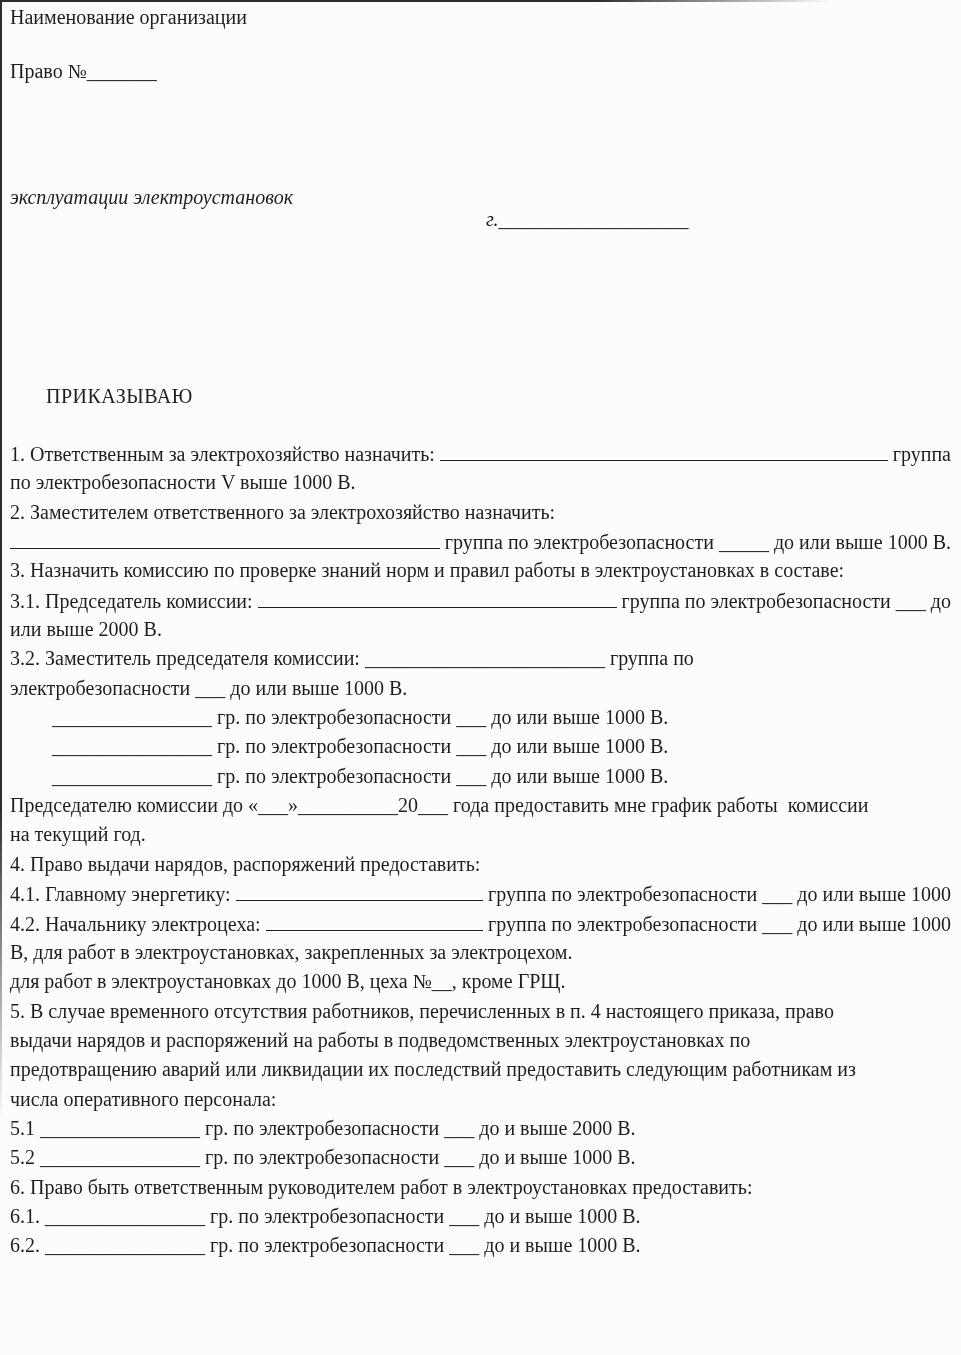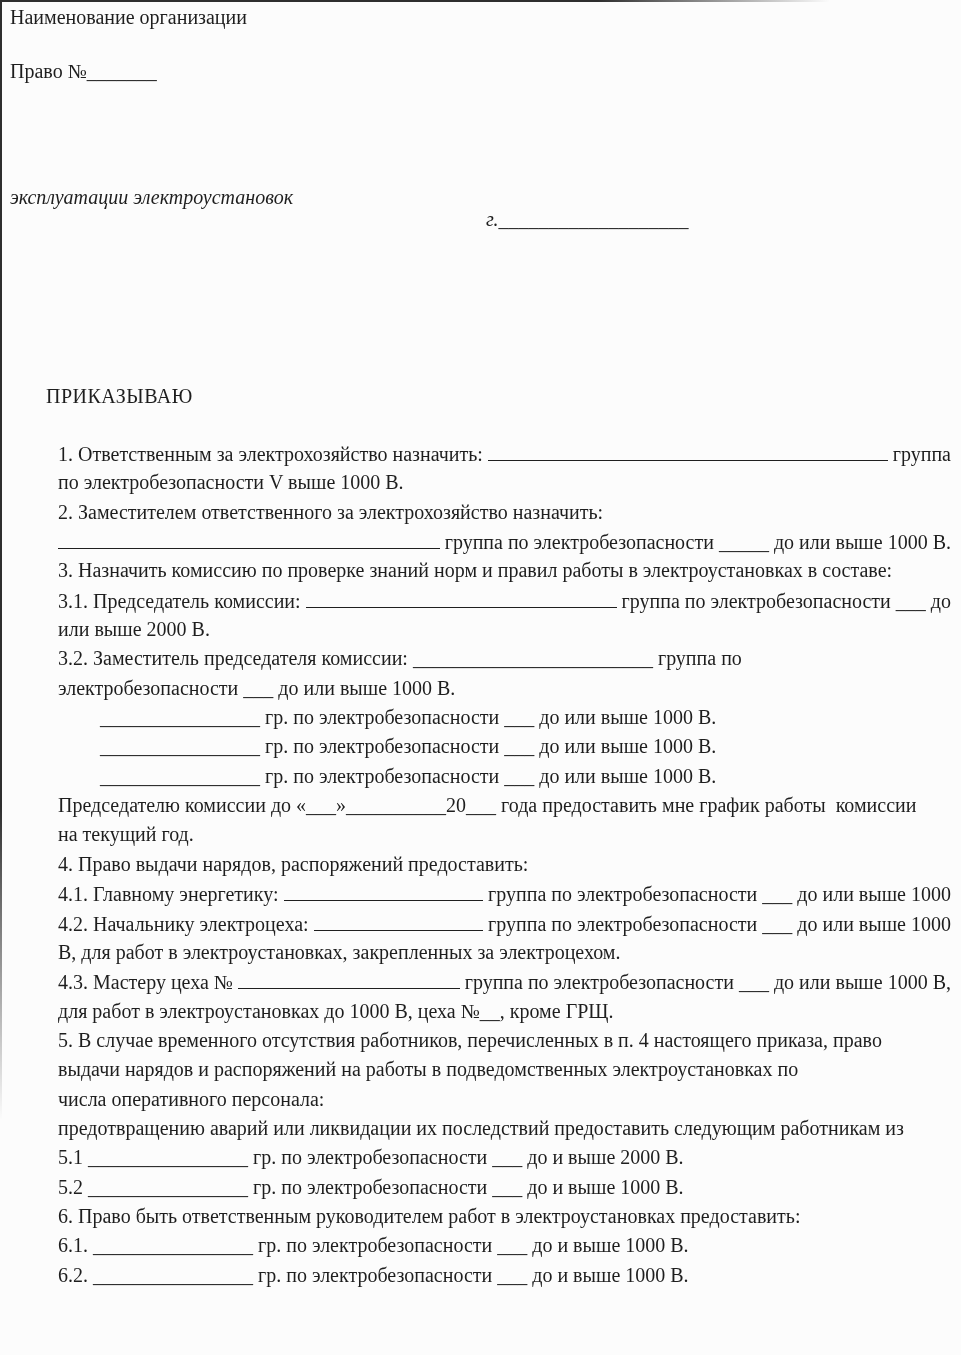--- a/index.html
+++ b/index.html
@@ -21,21 +21,21 @@
 
   .org-name{position:absolute;top:4px;left:10px;line-height:26px;white-space:pre;}
   .order-no{position:absolute;top:58px;left:10px;line-height:26px;white-space:pre;}
   .subject{position:absolute;top:112px;left:10px;line-height:34px;font-style:italic;white-space:pre;}
   .date-row{position:absolute;top:206px;left:10px;right:10px;line-height:26px;font-style:italic;white-space:pre;}
   .city-blank{position:absolute;left:476px;top:0;}
   .preamble{position:absolute;top:284px;left:10px;width:941px;line-height:33.5px;white-space:pre;word-spacing:3px;}
   .order-verb{position:absolute;top:382px;left:10px;line-height:28px;letter-spacing:.5px;white-space:pre;margin-left:36px;}
   .doc-body{position:absolute;top:442px;left:10px;width:941px;}
 
-  .bl{display:flex;align-items:baseline;height:29.35px;white-space:pre;margin-left:48px;}
+  .bl{display:flex;align-items:baseline;height:29.35px;white-space:pre;}
   .run{white-space:pre;}
   .fill{flex:1 1 auto;min-width:40px;height:18px;border-bottom:1.4px solid #1f1f1f;margin-bottom:-3px;}
 </style>
 </head>
 <body>
 
 <div class="page">
   <div class="edge-top"></div>
   <div class="edge-left"></div>
 
@@ -66,25 +66,24 @@
       <div class="bl"><span class="run">электробезопасности ___ до или выше 1000 В.</span></div>
       <div class="bl" style="padding-left: 42px;"><span class="run">________________ гр. по электробезопасности ___ до или выше 1000 В.</span></div>
       <div class="bl" style="padding-left: 42px;"><span class="run">________________ гр. по электробезопасности ___ до или выше 1000 В.</span></div>
       <div class="bl" style="padding-left: 42px;"><span class="run">________________ гр. по электробезопасности ___ до или выше 1000 В.</span></div>
       <div class="bl"><span class="run">Председателю комиссии до «___»__________20___ года предоставить мне график работы  комиссии</span></div>
       <div class="bl"><span class="run">на текущий год.</span></div>
       <div class="bl"><span class="run">4. Право выдачи нарядов, распоряжений предоставить:</span></div>
       <div class="bl"><span class="run">4.1. Главному энергетику: </span><span class="fill"></span><span class="run"> группа по электробезопасности ___ до или выше 1000</span></div>
       <div class="bl"><span class="run">4.2. Начальнику электроцеха: </span><span class="fill"></span><span class="run"> группа по электробезопасности ___ до или выше 1000</span></div>
       <div class="bl"><span class="run">В, для работ в электроустановках, закрепленных за электроцехом.</span></div>
-      <div class="bl"><span class="run">4.3. Мастеру цеха № </span><span class="fill"></span><span class="run"> группа по электробезопасности ___ до или выше 1000 В,</span></div>
       <div class="bl"><span class="run">для работ в электроустановках до 1000 В, цеха №__, кроме ГРЩ.</span></div>
       <div class="bl"><span class="run">5. В случае временного отсутствия работников, перечисленных в п. 4 настоящего приказа, право</span></div>
       <div class="bl"><span class="run">выдачи нарядов и распоряжений на работы в подведомственных электроустановках по</span></div>
+      <div class="bl"><span class="run">предотвращению аварий или ликвидации их последствий предоставить следующим работникам из</span></div>
       <div class="bl"><span class="run">числа оперативного персонала:</span></div>
-      <div class="bl"><span class="run">предотвращению аварий или ликвидации их последствий предоставить следующим работникам из</span></div>
       <div class="bl"><span class="run">5.1 ________________ гр. по электробезопасности ___ до и выше 2000 В.</span></div>
       <div class="bl"><span class="run">5.2 ________________ гр. по электробезопасности ___ до и выше 1000 В.</span></div>
       <div class="bl"><span class="run">6. Право быть ответственным руководителем работ в электроустановках предоставить:</span></div>
       <div class="bl"><span class="run">6.1. ________________ гр. по электробезопасности ___ до и выше 1000 В.</span></div>
       <div class="bl"><span class="run">6.2. ________________ гр. по электробезопасности ___ до и выше 1000 В.</span></div>
     </div>
 </div>
 
 </body></html>

